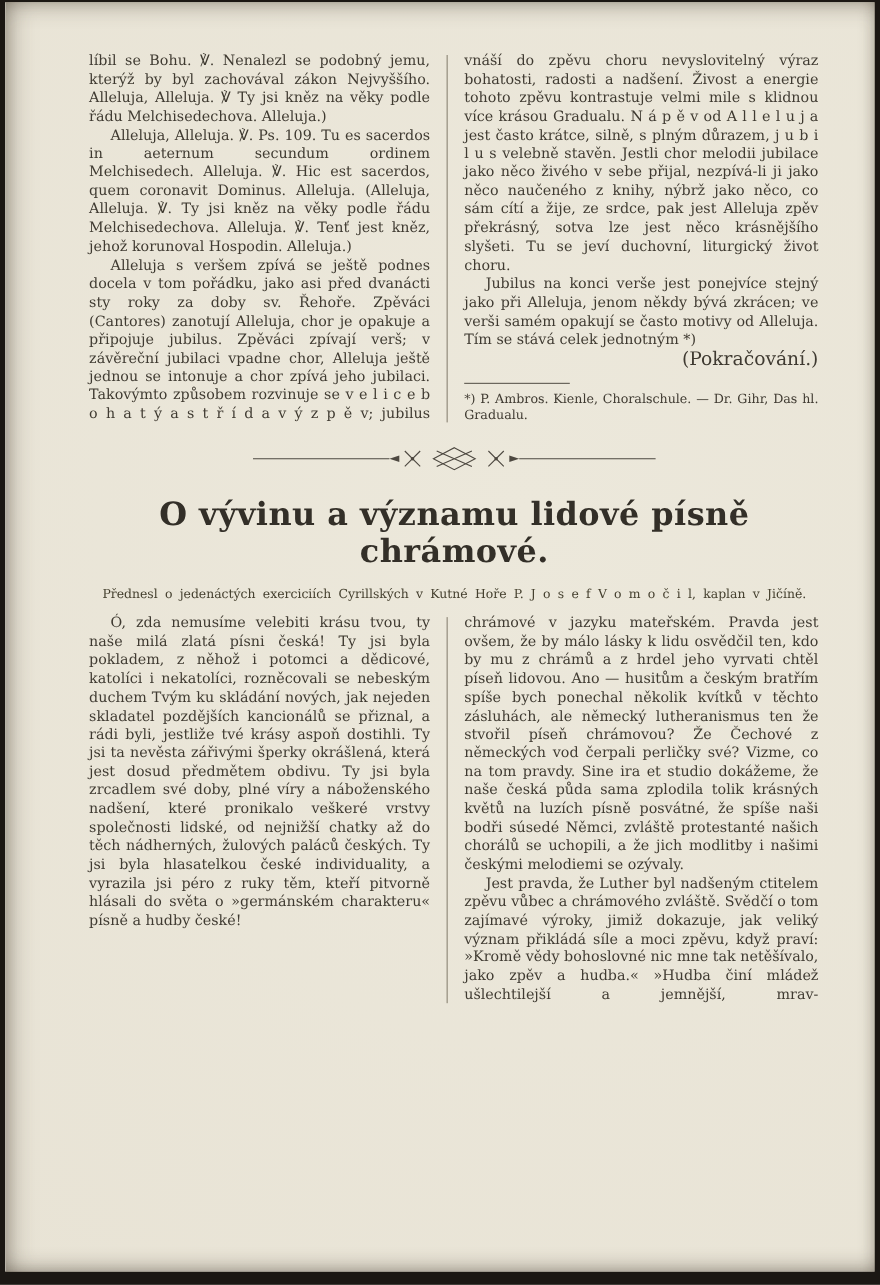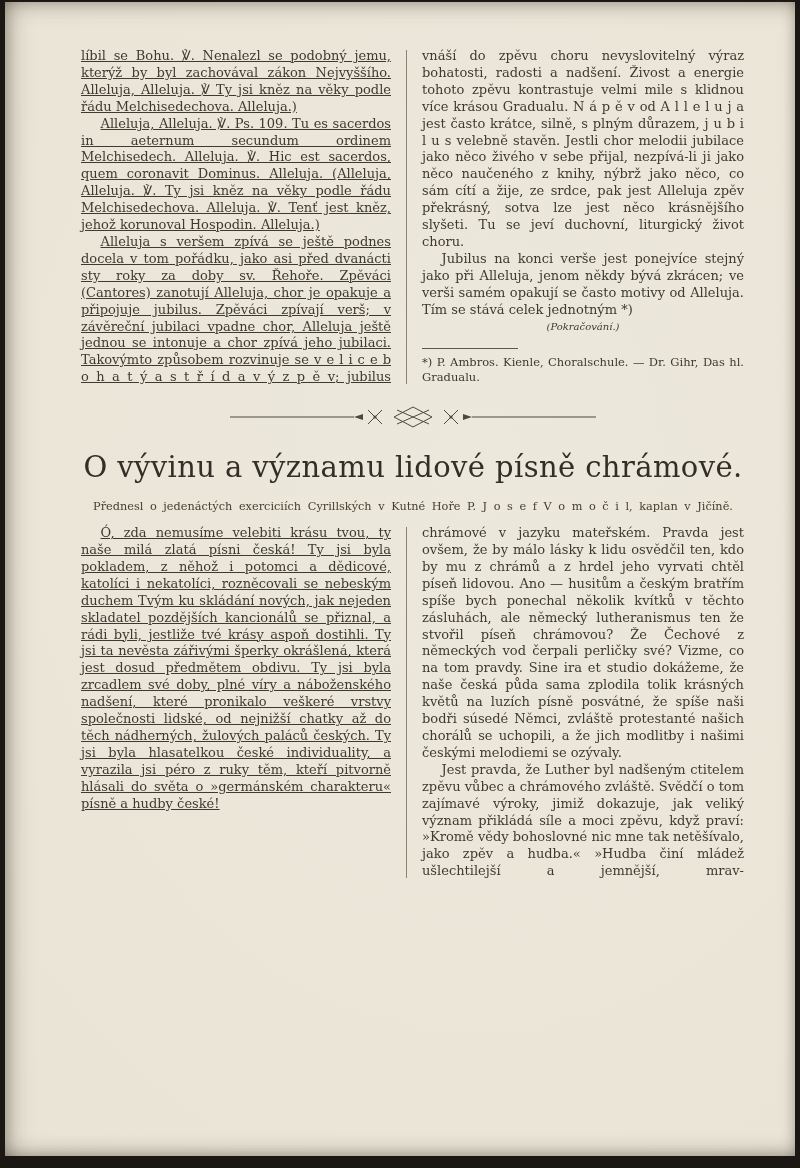--- a/index.html
+++ b/index.html
@@ -16,31 +16,31 @@
     box-shadow:
       inset 14px 0 26px -14px rgba(66,56,44,.55),
       inset -8px 0 16px -10px rgba(66,56,44,.35),
       inset 0 14px 24px -16px rgba(66,56,44,.45),
       inset 0 -12px 20px -12px rgba(66,56,44,.45);
   }
   .content{position:absolute;left:76px;top:46px;width:664px;color:#3f3a31;}
   .page-number{text-align:center;font-size:15px;letter-spacing:1px;margin:0 0 16px;color:#45402f;}
   .cols{display:flex;}
   .col{font-size:13px;line-height:16.9px;text-align:justify;}
-  .col-left{width:310px;text-decoration:underline;}
+  .col-left{width:310px;}
   .col-right{width:322px;}
   .colrule{width:1px;background:#8a8374;margin:2px 15px 2px 15px;align-self:stretch;}
   .col p{margin:0;}
   .indent{text-indent:1.5em;}
   .runs-on{text-align-last:justify;}
-  .note{text-align:center;margin-top:10px;font-size:10px;font-style:italic;}
+  .note{text-align:right;margin-top:10px;font-size:17px;}
   .fnrule{width:96px;border-top:1px solid #5e594f;margin:13px 0 6px;}
   .footnote{font-size:11.5px;line-height:14.5px;}
   .ornament{text-align:center;margin:18px 0 10px;}
-  .title{font-size:29px;font-weight:normal;text-align:center;margin:16px 0 16px;color:#332f28;letter-spacing:.4px;}
+  .title{font-size:29px;font-weight:bold;text-align:center;margin:16px 0 16px;color:#332f28;letter-spacing:.4px;}
   .byline{font-size:11.3px;text-align:center;margin:12px 0 12px;word-spacing:3px;color:#45402f;}
   .contnote{font-size:12.5px;text-align:center;margin:0 0 18px;color:#45402f;}
 </style>
 </head>
 <body>
 
 <div class="page">
   <div class="content">
 
 

